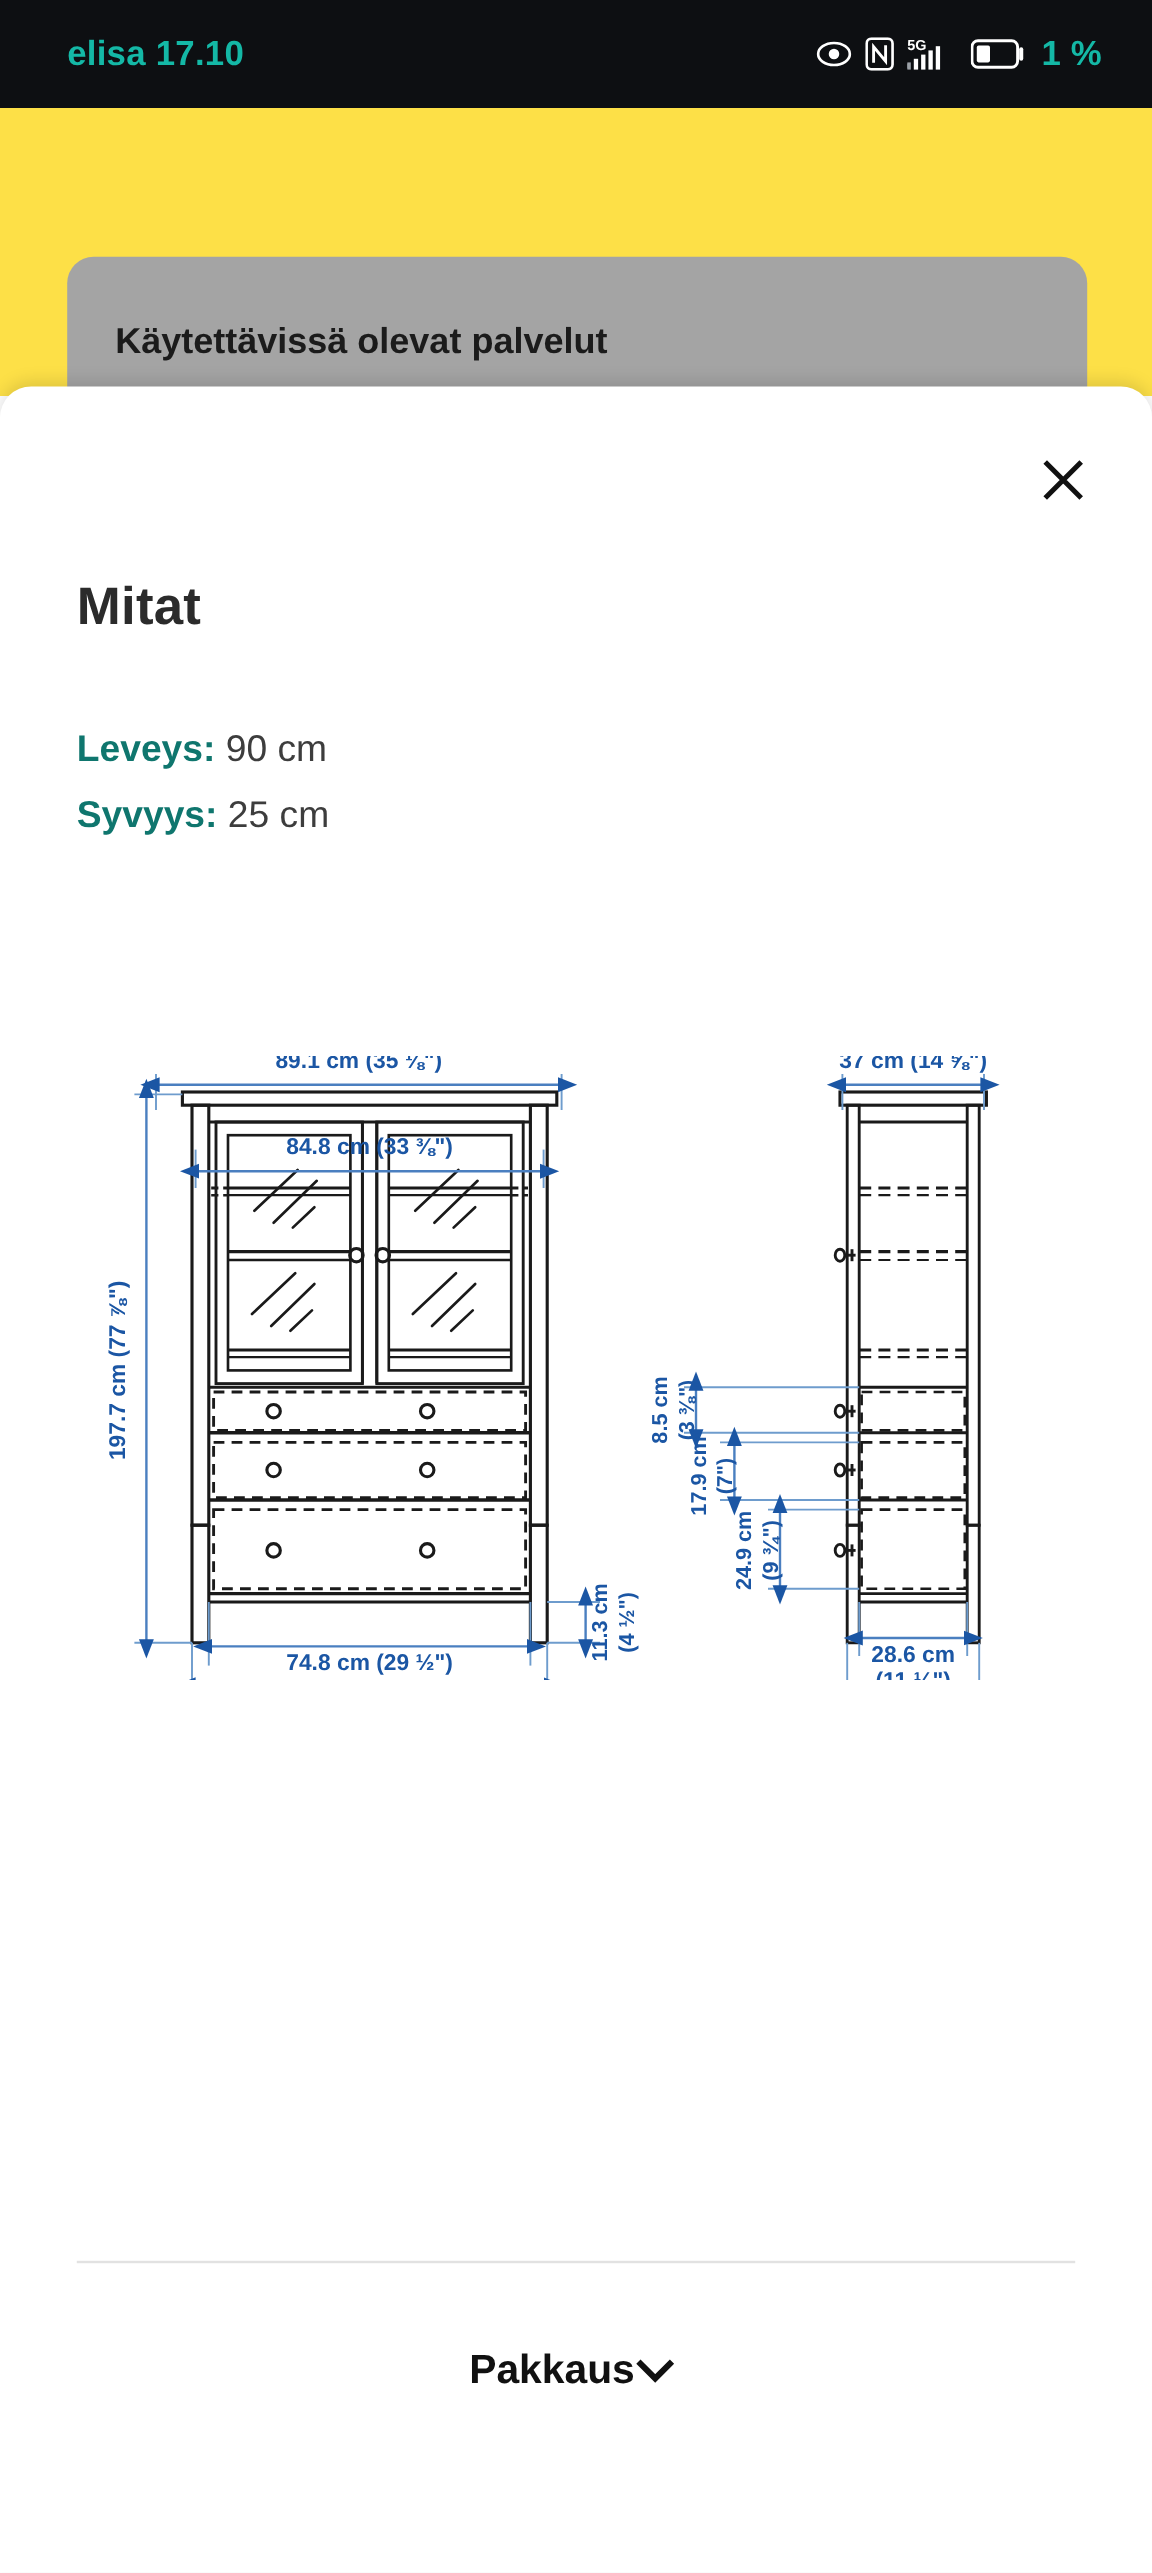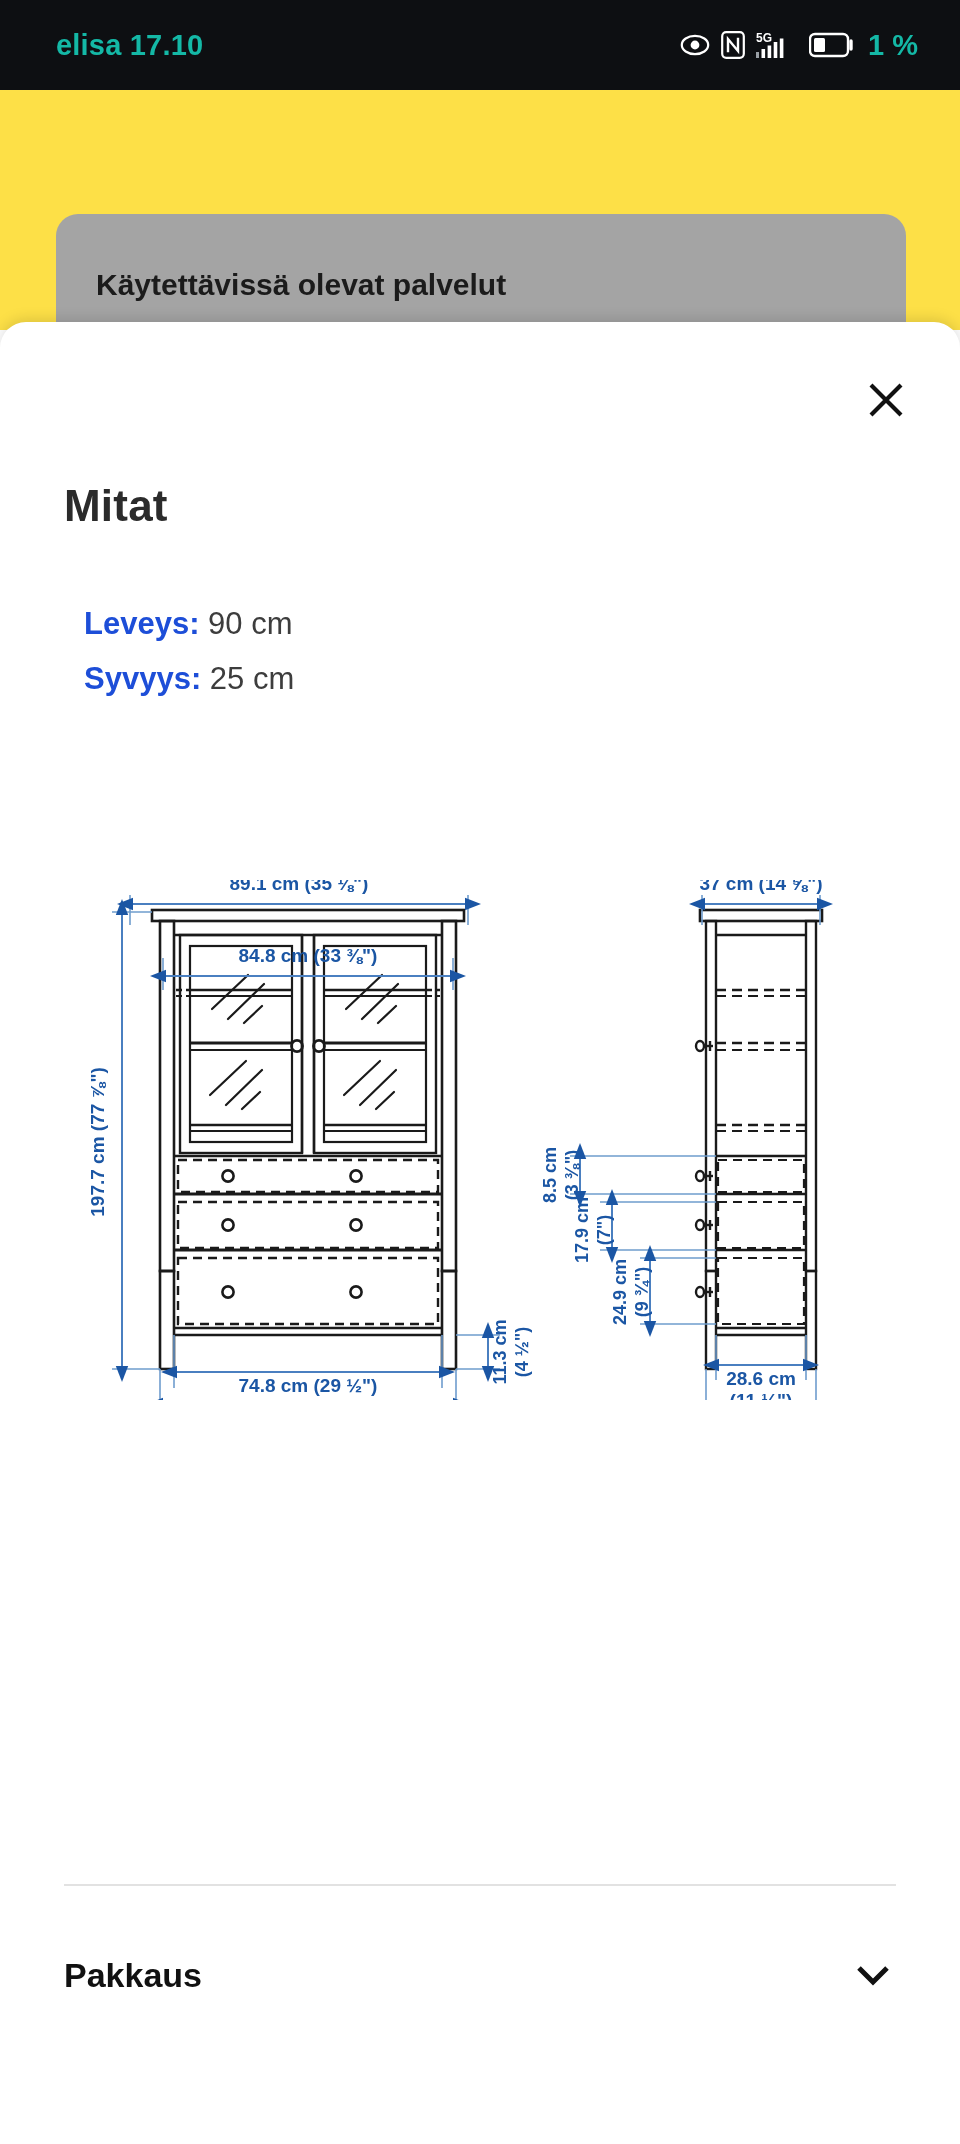--- a/index.html
+++ b/index.html
@@ -58,34 +58,34 @@
   }
   .sheet-title {
     position:absolute; left:64px; top:481px;
     font-size:44px; font-weight:700; color:#2b2b2b; letter-spacing:0.2px;
   }
   .specs { position:absolute; left:64px; top:608px; width:820px; }
   .spec-line {
     font-size:31px; color:#3d3d3d; line-height:1.0;
     margin-bottom:24px; white-space:nowrap;
   }
-  .spec-line b { font-weight:700; color:#1d4ed8;margin-left:20px; }
+  .spec-line b { font-weight:700; color:#0f766e; }
 
   
   .drawing { position:absolute; left:0; top:880px; width:960px; height:520px; }
   .drawing svg { display:block; }
 
   
   .divider {
     position:absolute; left:64px; top:1884px; width:832px; height:2px;
     background:#e2e2e2;
   }
   .accordion {
     position:absolute; left:0; top:1920px; width:960px; height:110px;
-    display:flex; align-items:center; justify-content:space-between;
+    display:flex; align-items:center; justify-content:center;
     padding: 0 70px 0 64px; cursor:pointer;
   }
   .accordion-label { font-size:34px; font-weight:700; color:#111111; }
   .chev { width:34px; height:34px; display:flex; align-items:center; justify-content:center; }
 </style>
 </head>
 <body>
 
 <div id="root">
 

